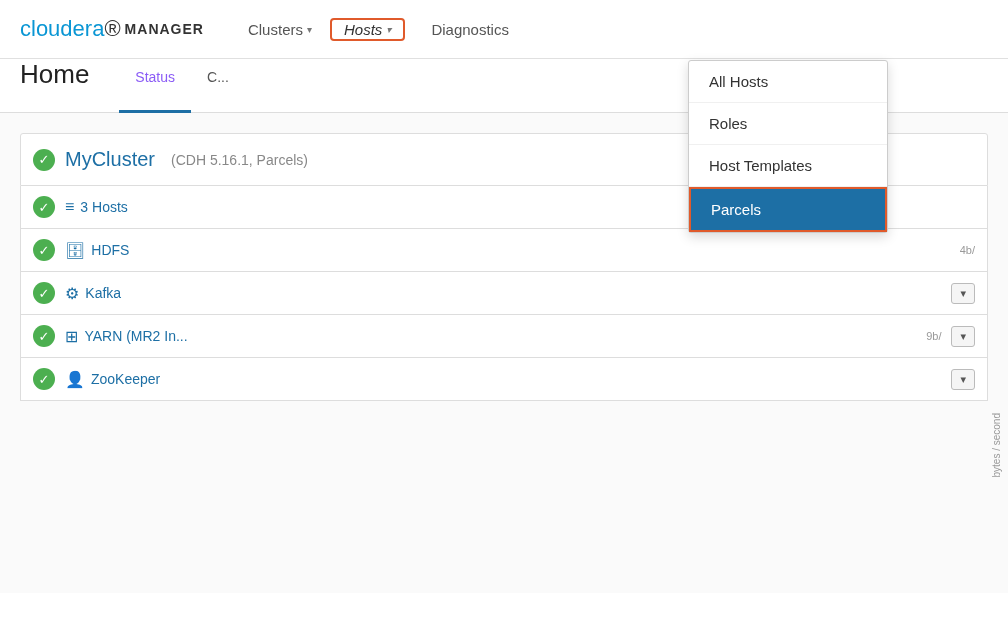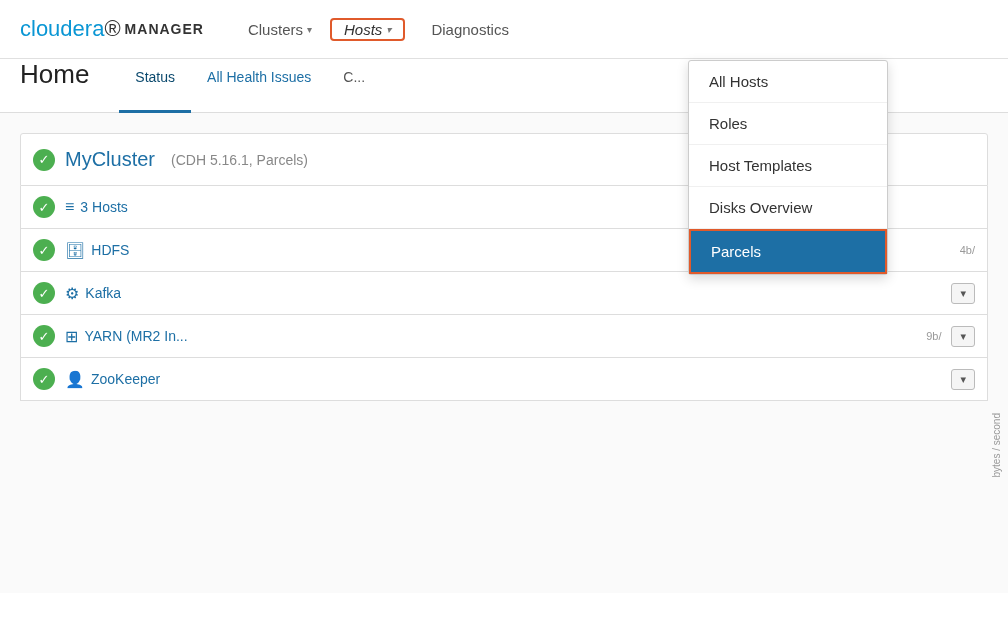--- a/index.html
+++ b/index.html
@@ -79,21 +79,21 @@
     }
     .tab {
       padding: 10px 16px;
       cursor: pointer;
       color: #555;
       font-size: 14px;
       border-bottom: 3px solid transparent;
       margin-bottom: -1px;
     }
     .tab.active {
-      color: #0c4a6e;
+      color: #8b5cf6;
       border-bottom: 3px solid #1d6fa5;
       font-weight: 500;
     }
     .tab.health-issues { color: #1d6fa5; }
 
     
     .main-content {
       padding: 20px;
       background: #fafafa;
       min-height: 480px;
@@ -246,36 +246,30 @@
 <div class="dropdown-overlay">
   <div class="dropdown-item">
     <span>All Hosts</span>
   </div>
   <div class="dropdown-item">
     <span>Roles</span>
   </div>
   <div class="dropdown-item">
     <span>Host Templates</span>
   </div>
-  <div class="dropdown-item">
-    <span>Disks Overview</span>
-  </div>
   <div class="dropdown-item parcels-active">
     <span>Parcels</span>
   </div>
 </div>
 
 <div class="tabs-bar">
   <span class="page-title">Home</span>
   <div class="tab active">
     <span>Status</span>
   </div>
-  <div class="tab health-issues">
-    <span>All Health Issues</span>
-  </div>
   <div class="tab">
     <span>C...</span>
   </div>
 </div>
 
 <div class="main-content" style="position:relative;">
 
   <div class="cluster-header">
     <div class="status-icon">
       <span>✓</span>

